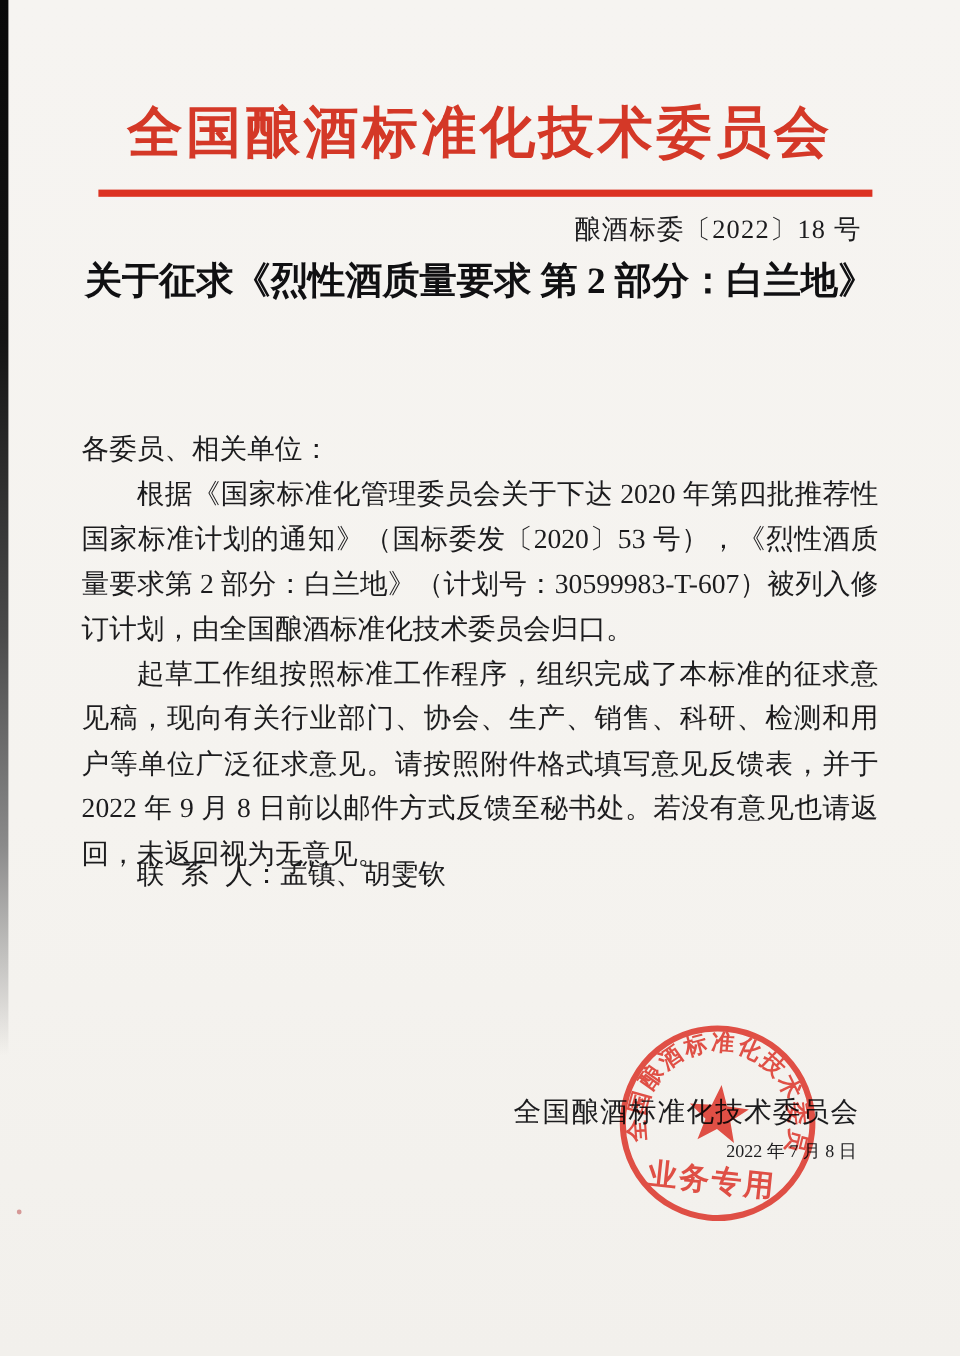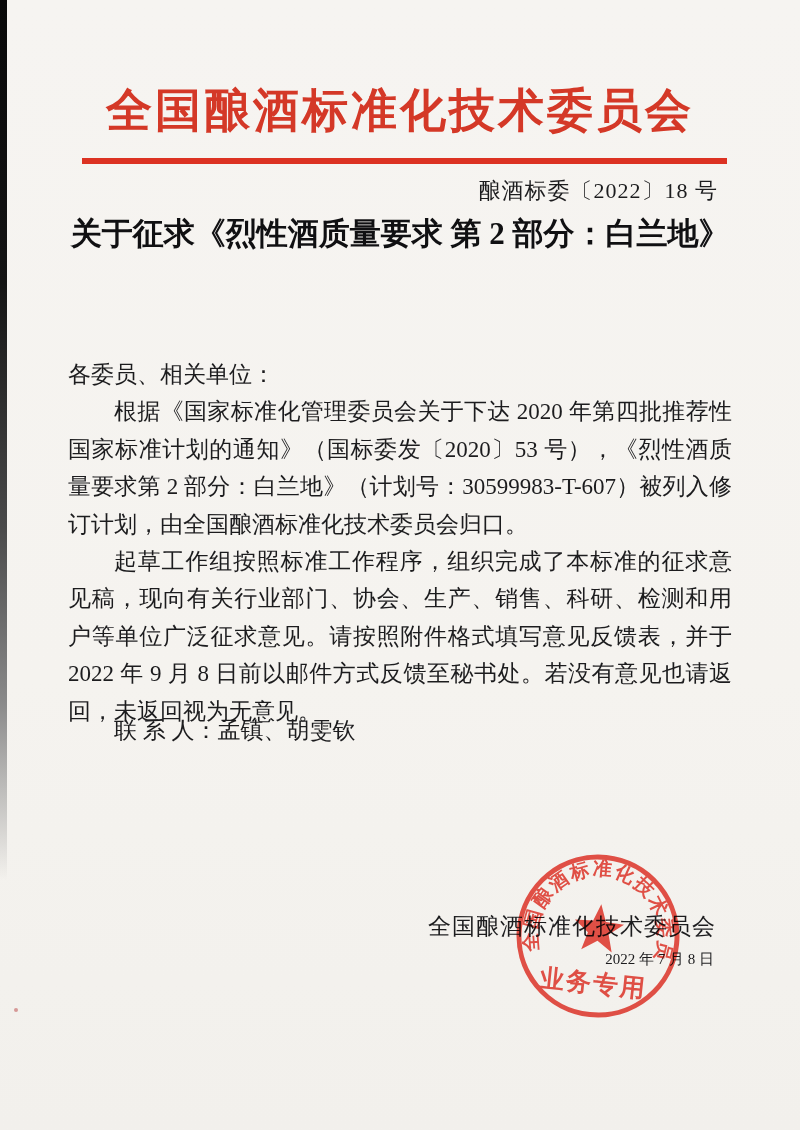--- a/index.html
+++ b/index.html
@@ -38,21 +38,21 @@
   .body-text {
     position:absolute; left:68px; top:338px; width:664px;
     font-size:23px; line-height:37.4px; text-align:justify;margin-top:18px;
   }
   .body-text p { margin:0; text-indent:2em; }
   .body-text p.salutation { text-indent:0; }
   .contacts {
     position:absolute; left:68px; top:712px; width:664px;
     font-size:23px; line-height:37.4px;
   }
-  .contact-row { margin-left:2em; white-space:pre; }
+  .contact-row { margin-left:2em; white-space:pre;font-family:Liberation Mono, monospace; }
   .signature-org {
     position:absolute; top:911px; right:84px;
     font-size:23px; letter-spacing:1px; white-space:nowrap;
   }
   .signature-date {
     position:absolute; top:950px; right:86px;
     font-size:15px; white-space:nowrap;
   }
   .stamp {
     position:absolute; left:513px; top:851px; width:170px; height:170px;

